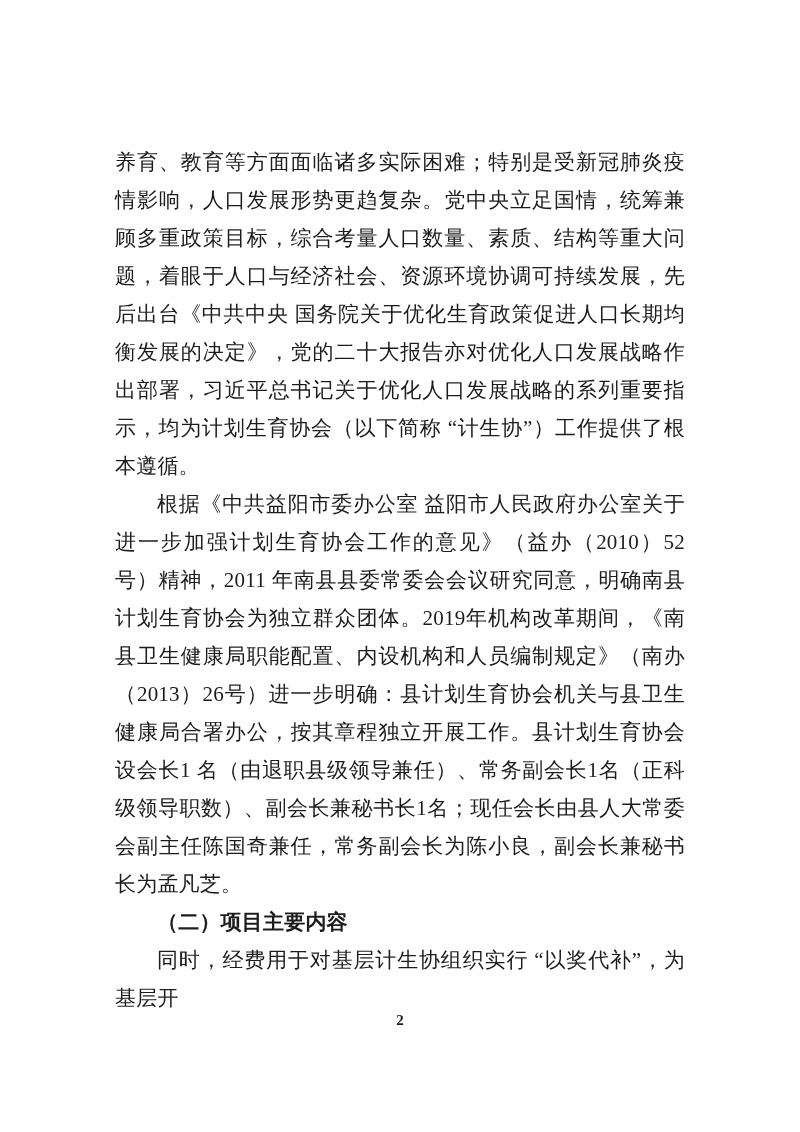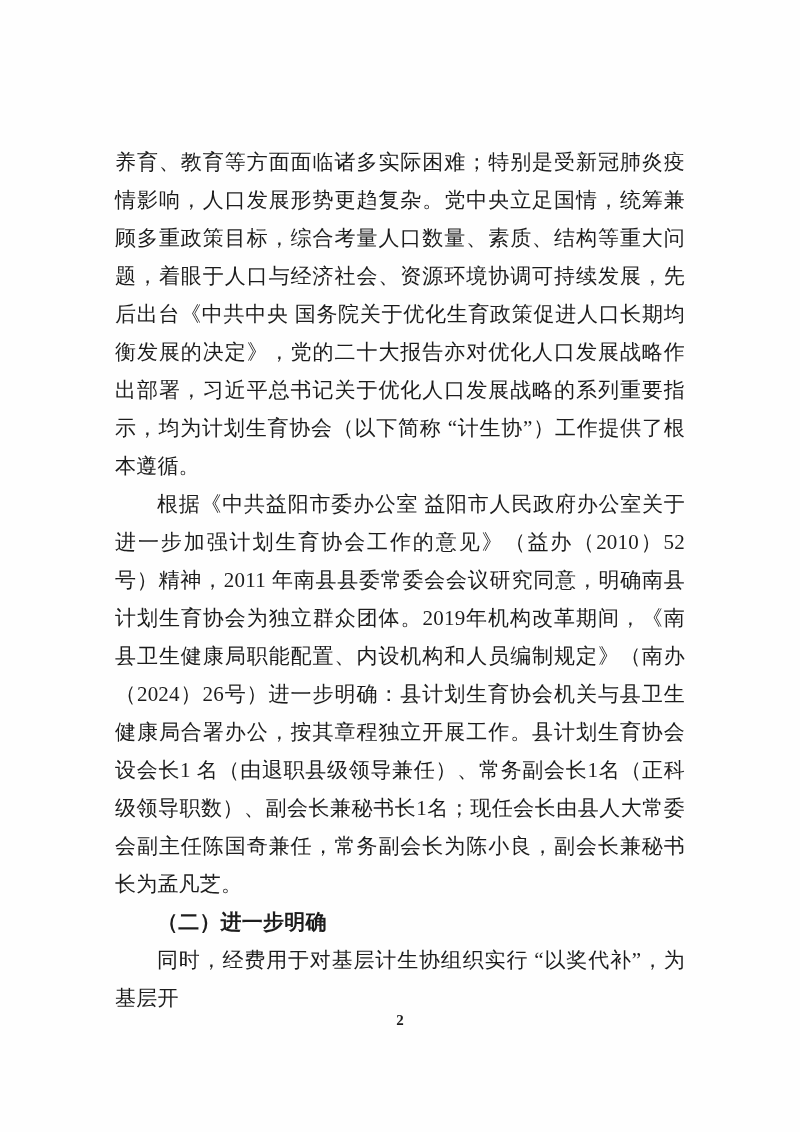--- a/index.html
+++ b/index.html
@@ -51,18 +51,18 @@
     font-weight: bold;
     color: #1c1c1c;
   }
 </style>
 </head>
 <body>
 
 <div class="page">
   <div class="content">
     <p class="para no-indent">养育、教育等方面面临诸多实际困难；特别是受新冠肺炎疫情影响，人口发展形势更趋复杂。党中央立足国情，统筹兼顾多重政策目标，综合考量人口数量、素质、结构等重大问题，着眼于人口与经济社会、资源环境协调可持续发展，先后出台《中共中央 国务院关于优化生育政策促进人口长期均衡发展的决定》，党的二十大报告亦对优化人口发展战略作出部署，习近平总书记关于优化人口发展战略的系列重要指示，均为计划生育协会（以下简称 “计生协”）工作提供了根本遵循。</p>
-    <p class="para">根据《中共益阳市委办公室 益阳市人民政府办公室关于进一步加强计划生育协会工作的意见》（益办（2010）52号）精神，2011 年南县县委常委会会议研究同意，明确南县计划生育协会为独立群众团体。2019年机构改革期间，《南县卫生健康局职能配置、内设机构和人员编制规定》（南办（2024）26号）进一步明确：县计划生育协会机关与县卫生健康局合署办公，按其章程独立开展工作。县计划生育协会设会长1 名（由退职县级领导兼任）、常务副会长1名（正科级领导职数）、副会长兼秘书长1名；现任会长由县人大常委会副主任陈国奇兼任，常务副会长为陈小良，副会长兼秘书长为孟凡芝。</p>
-    <p class="para heading">（二）进一步明确</p>
+    <p class="para">根据《中共益阳市委办公室 益阳市人民政府办公室关于进一步加强计划生育协会工作的意见》（益办（2010）52号）精神，2011 年南县县委常委会会议研究同意，明确南县计划生育协会为独立群众团体。2019年机构改革期间，《南县卫生健康局职能配置、内设机构和人员编制规定》（南办（2013）26号）进一步明确：县计划生育协会机关与县卫生健康局合署办公，按其章程独立开展工作。县计划生育协会设会长1 名（由退职县级领导兼任）、常务副会长1名（正科级领导职数）、副会长兼秘书长1名；现任会长由县人大常委会副主任陈国奇兼任，常务副会长为陈小良，副会长兼秘书长为孟凡芝。</p>
+    <p class="para heading">（二）项目主要内容</p>
     <p class="para">同时，经费用于对基层计生协组织实行 “以奖代补”，为基层开</p>
   </div>
   <div class="page-number">2</div>
 </div>
 
 </body></html>

